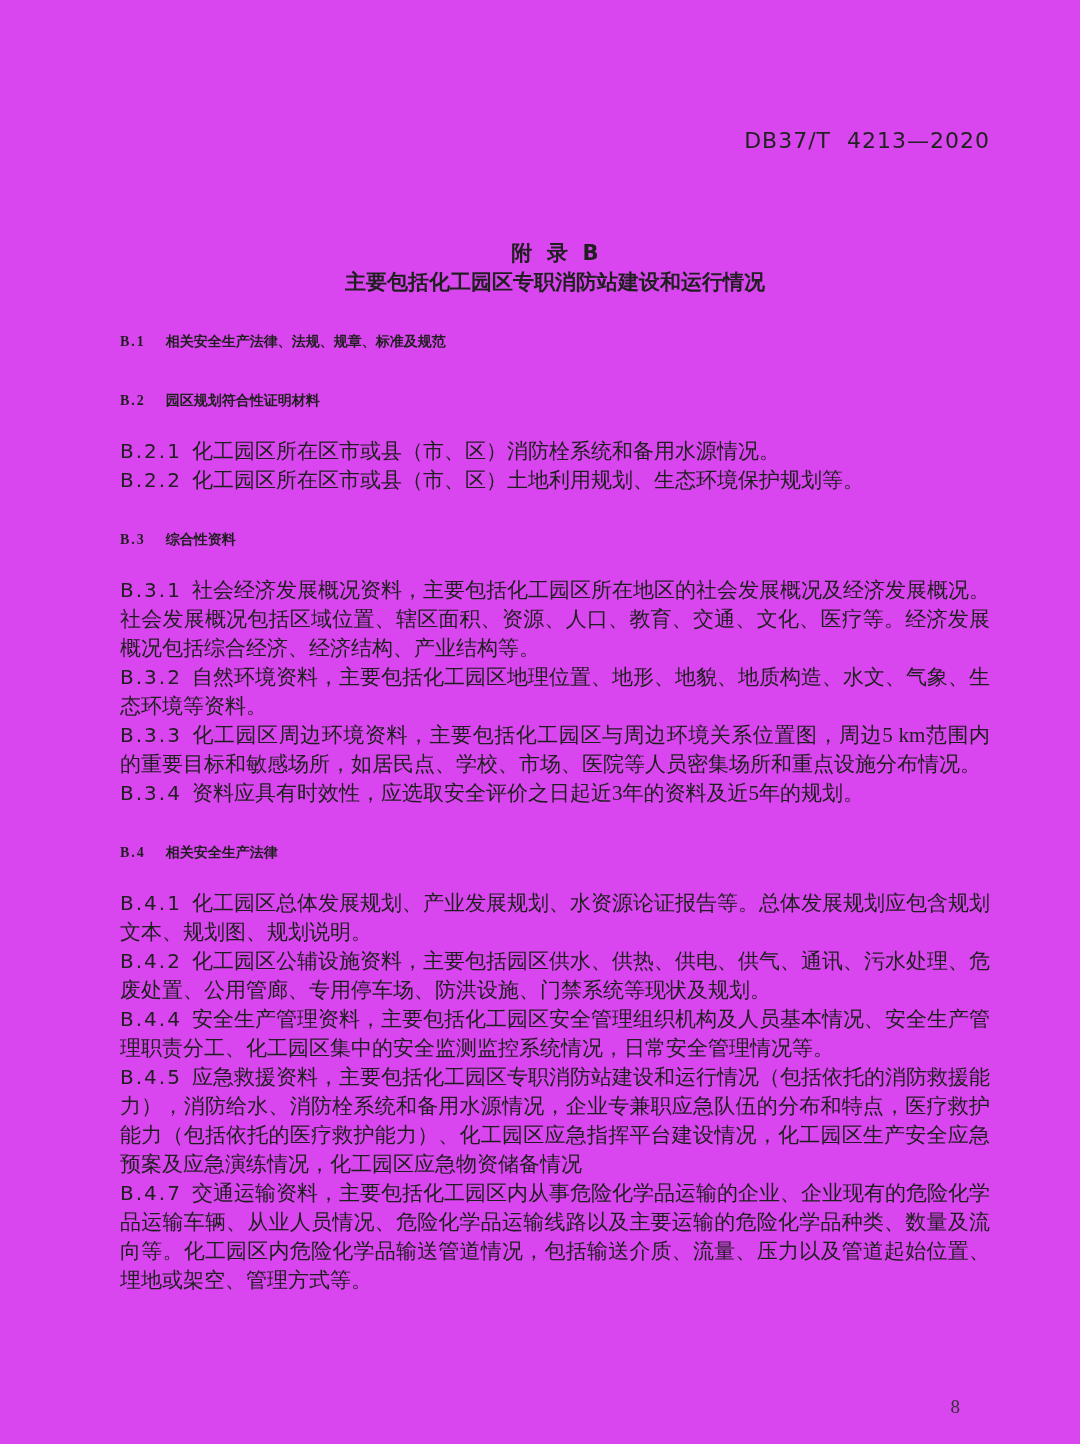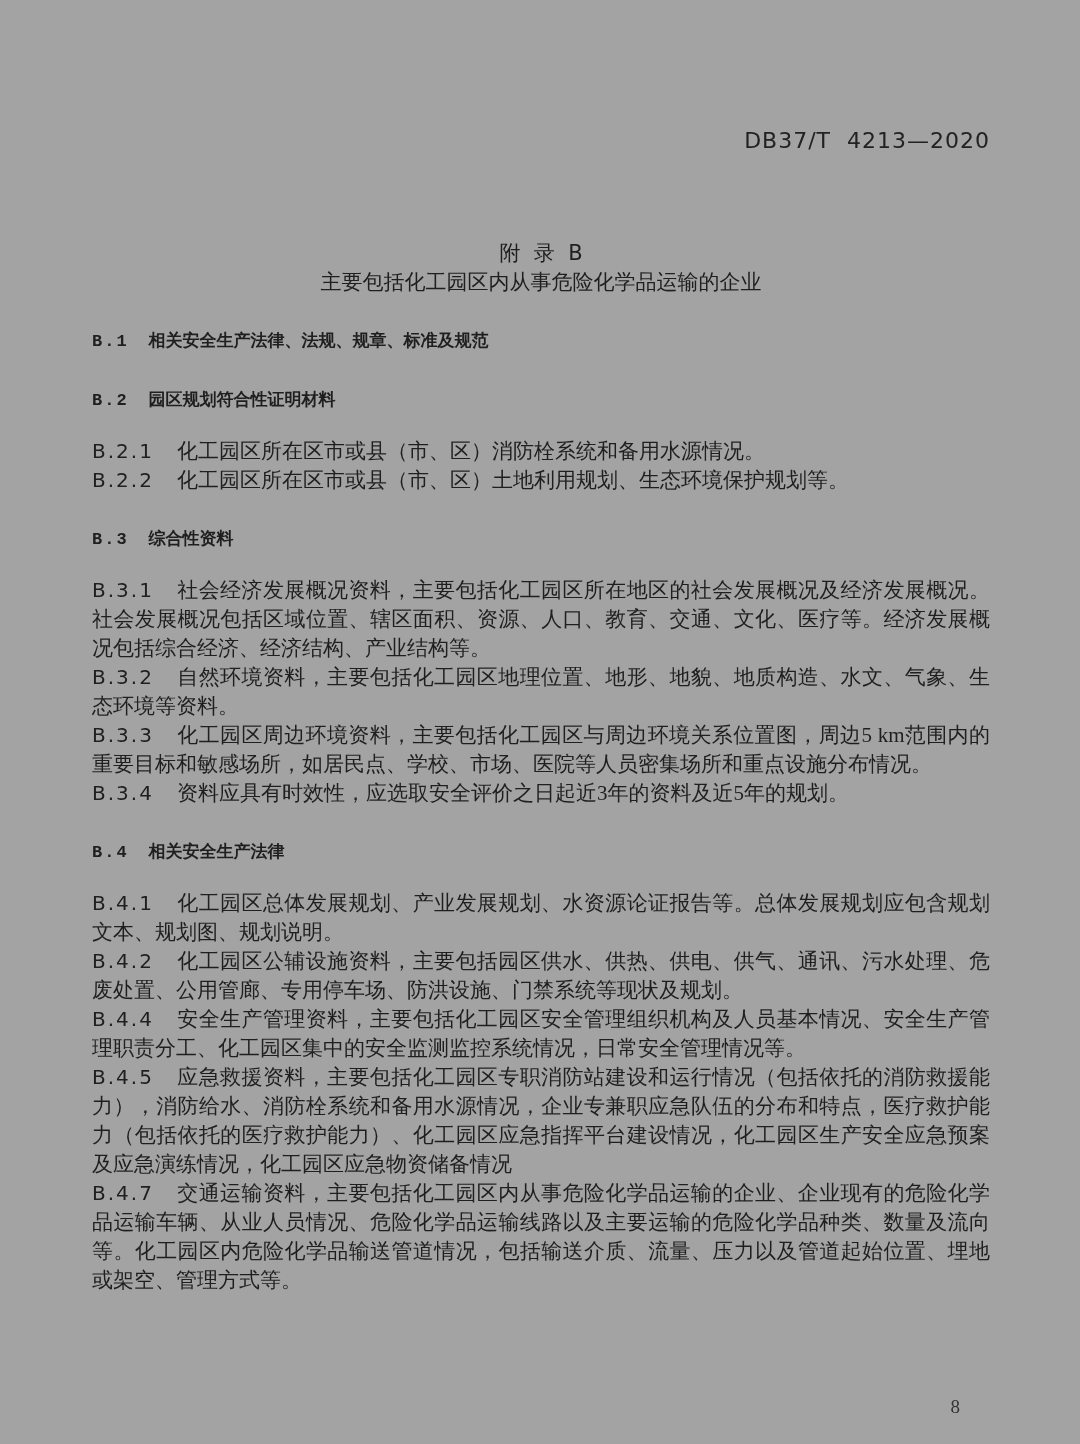--- a/index.html
+++ b/index.html
@@ -1,82 +1,82 @@
 <!DOCTYPE html>
 <html><head>
 <meta charset="utf-8">
 <style>
   html, body { margin: 0; padding: 0; background: #ffffff; }
   .page {
     position: relative;
     width: 1080px;
     height: 1444px;
-    background: #a3a3a3;
+    background: #d946ef;
     box-sizing: border-box;
-    padding: 126px 90px 0 92px;
+    padding: 126px 90px 0 120px;
     color: #1f1f1f;
     font-family: "Liberation Serif", "DejaVu Serif", serif;
     overflow: hidden;
   }
   .doc-number {
     text-align: right;
     font-family: "DejaVu Sans", "Liberation Sans", sans-serif;
     font-size: 22px;
     line-height: 29px;
     letter-spacing: 1px;
     white-space: pre;
     color: #222;
   }
   .title-block {
     text-align: center;
     margin-top: 84px;
     font-family: "DejaVu Sans", "Liberation Sans", sans-serif;
-    font-weight: normal;
+    font-weight: bold;
   }
   .title-line { font-size: 21px; line-height: 29px; white-space: pre; }
   .content { text-align: justify; }
   .sec-heading {
-    font-family: Liberation Mono, monospace;
+    font-family: Liberation Serif, serif;
     font-weight: bold;
-    font-size: 17px;
+    font-size: 14px;
     line-height: 29px;
     margin: 30px 0 22px 0;
   }
   .sec-heading .lbl { letter-spacing: 2px; margin-right: 20px; }
   .sec-para {
     font-size: 21px;
     line-height: 29px;
     margin: 0;
     text-align: justify;
   }
   .sec-para .lbl {
     font-family: "DejaVu Sans", "Liberation Sans", sans-serif;
     font-size: 20px;
     letter-spacing: 2px;
-    margin-right: 23px;
+    margin-right: 10px;
   }
   .page-number {
     position: absolute;
     top: 1396px;
     right: 120px;
     font-size: 19px;
     font-family: "Liberation Serif", "DejaVu Serif", serif;
     color: #333;
   }
 </style>
 </head>
 <body>
 
 <div class="page">
 
   <div class="doc-number">DB37/T  4213—2020</div>
 
   <div class="title-block">
     <div class="title-line">附  录  B</div>
-    <div class="title-line">主要包括化工园区内从事危险化学品运输的企业</div>
+    <div class="title-line">主要包括化工园区专职消防站建设和运行情况</div>
   </div>
 
   <div class="content">
 
     <h2 class="sec-heading"><span class="lbl">B.1</span><span>相关安全生产法律、法规、规章、标准及规范</span></h2>
 
     <h2 class="sec-heading"><span class="lbl">B.2</span><span>园区规划符合性证明材料</span></h2>
 
     <p class="sec-para"><span class="lbl">B.2.1</span><span>化工园区所在区市或县（市、区）消防栓系统和备用水源情况。</span></p>
 

